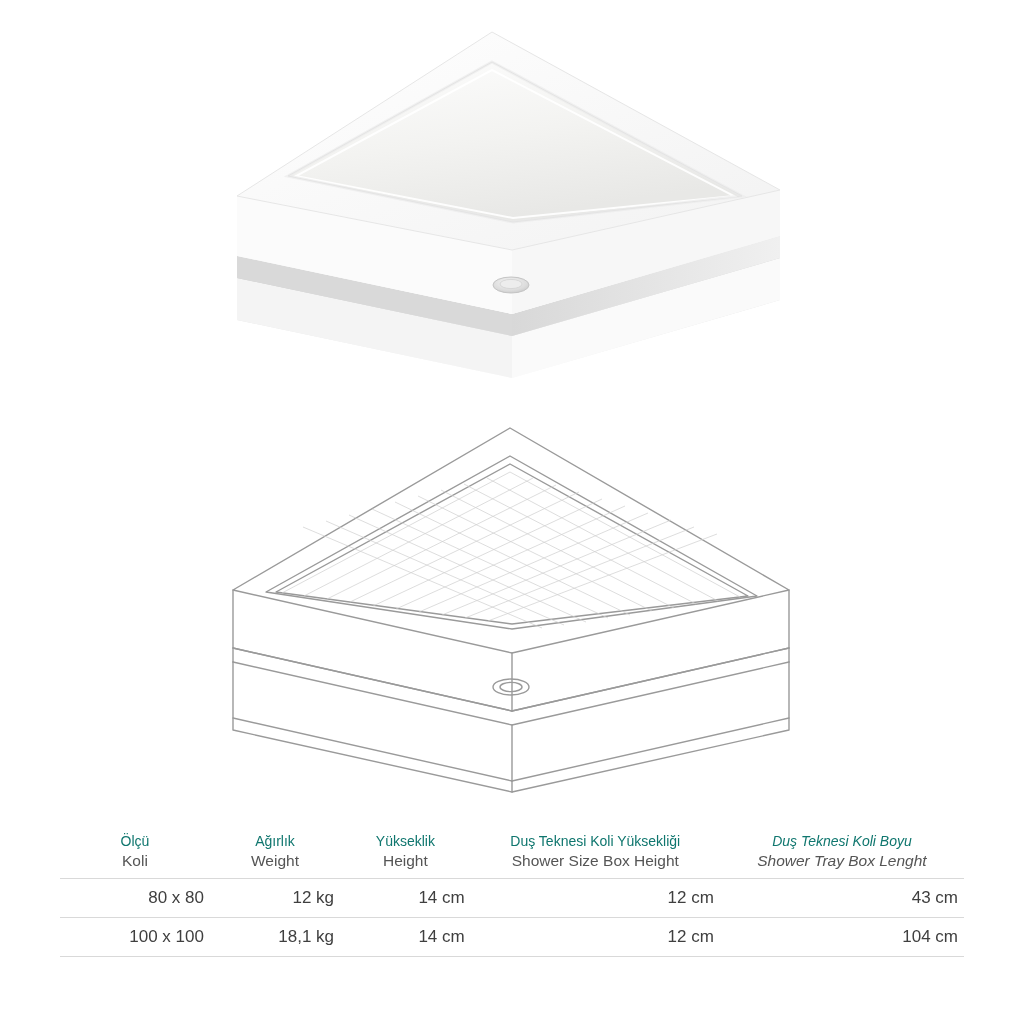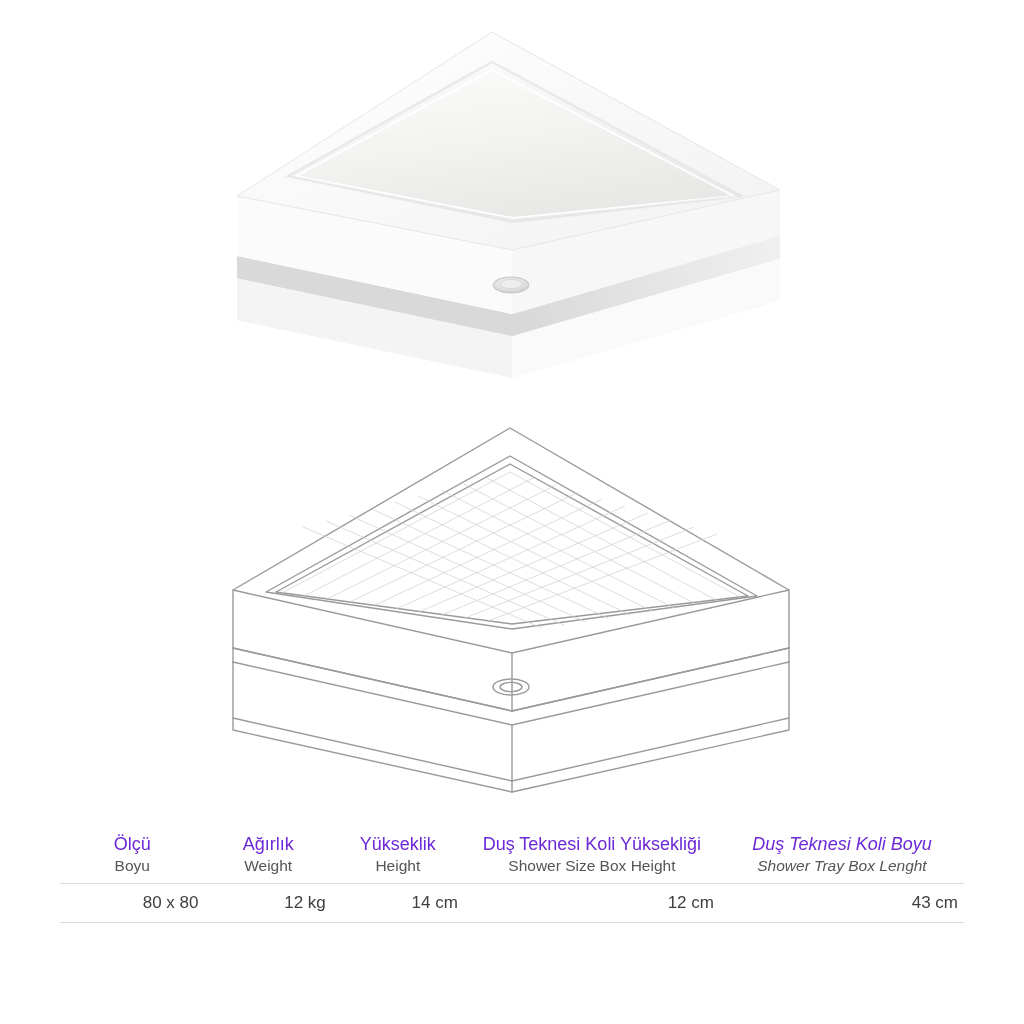--- a/index.html
+++ b/index.html
@@ -53,22 +53,22 @@
   }
   table.spec thead th {
     font-weight: normal;
     text-align: center;
     padding: 0 6px 6px 6px;
     vertical-align: bottom;
     line-height: 1.35;
   }
   table.spec thead th .tr-line {
     display: block;
-    font-size: 18px;
-    color: #6d28d9;
+    font-size: 14px;
+    color: #0f766e;
   }
   table.spec thead th .en-line {
     display: block;
     font-size: 15.5px;
     color: #555;
   }
   table.spec tbody td {
     text-align: right;
     padding: 9px 6px;
     border-top: 1px solid #d9d9d9;
@@ -220,21 +220,21 @@
     </g>
   </svg>
 </div>
 
 <div class="table-wrap">
   <table class="spec">
     <thead>
       <tr>
         <th class="cell col-size">
           <span class="tr-line">Ölçü</span>
-          <span class="en-line">Boyu</span>
+          <span class="en-line">Koli</span>
         </th>
         <th class="cell col-weight">
           <span class="tr-line">Ağırlık</span>
           <span class="en-line">Weight</span>
         </th>
         <th class="cell col-height">
           <span class="tr-line">Yükseklik</span>
           <span class="en-line">Height</span>
         </th>
         <th class="cell col-boxh">
@@ -248,15 +248,22 @@
       </tr>
     </thead>
     <tbody>
       <tr>
         <td class="cell">80 x 80</td>
         <td class="cell">12 kg</td>
         <td class="cell">14 cm</td>
         <td class="cell">12 cm</td>
         <td class="cell">43 cm</td>
       </tr>
+      <tr>
+        <td class="cell">100 x 100</td>
+        <td class="cell">18,1 kg</td>
+        <td class="cell">14 cm</td>
+        <td class="cell">12 cm</td>
+        <td class="cell">104 cm</td>
+      </tr>
     </tbody>
   </table>
 </div>
 
 </body></html>

